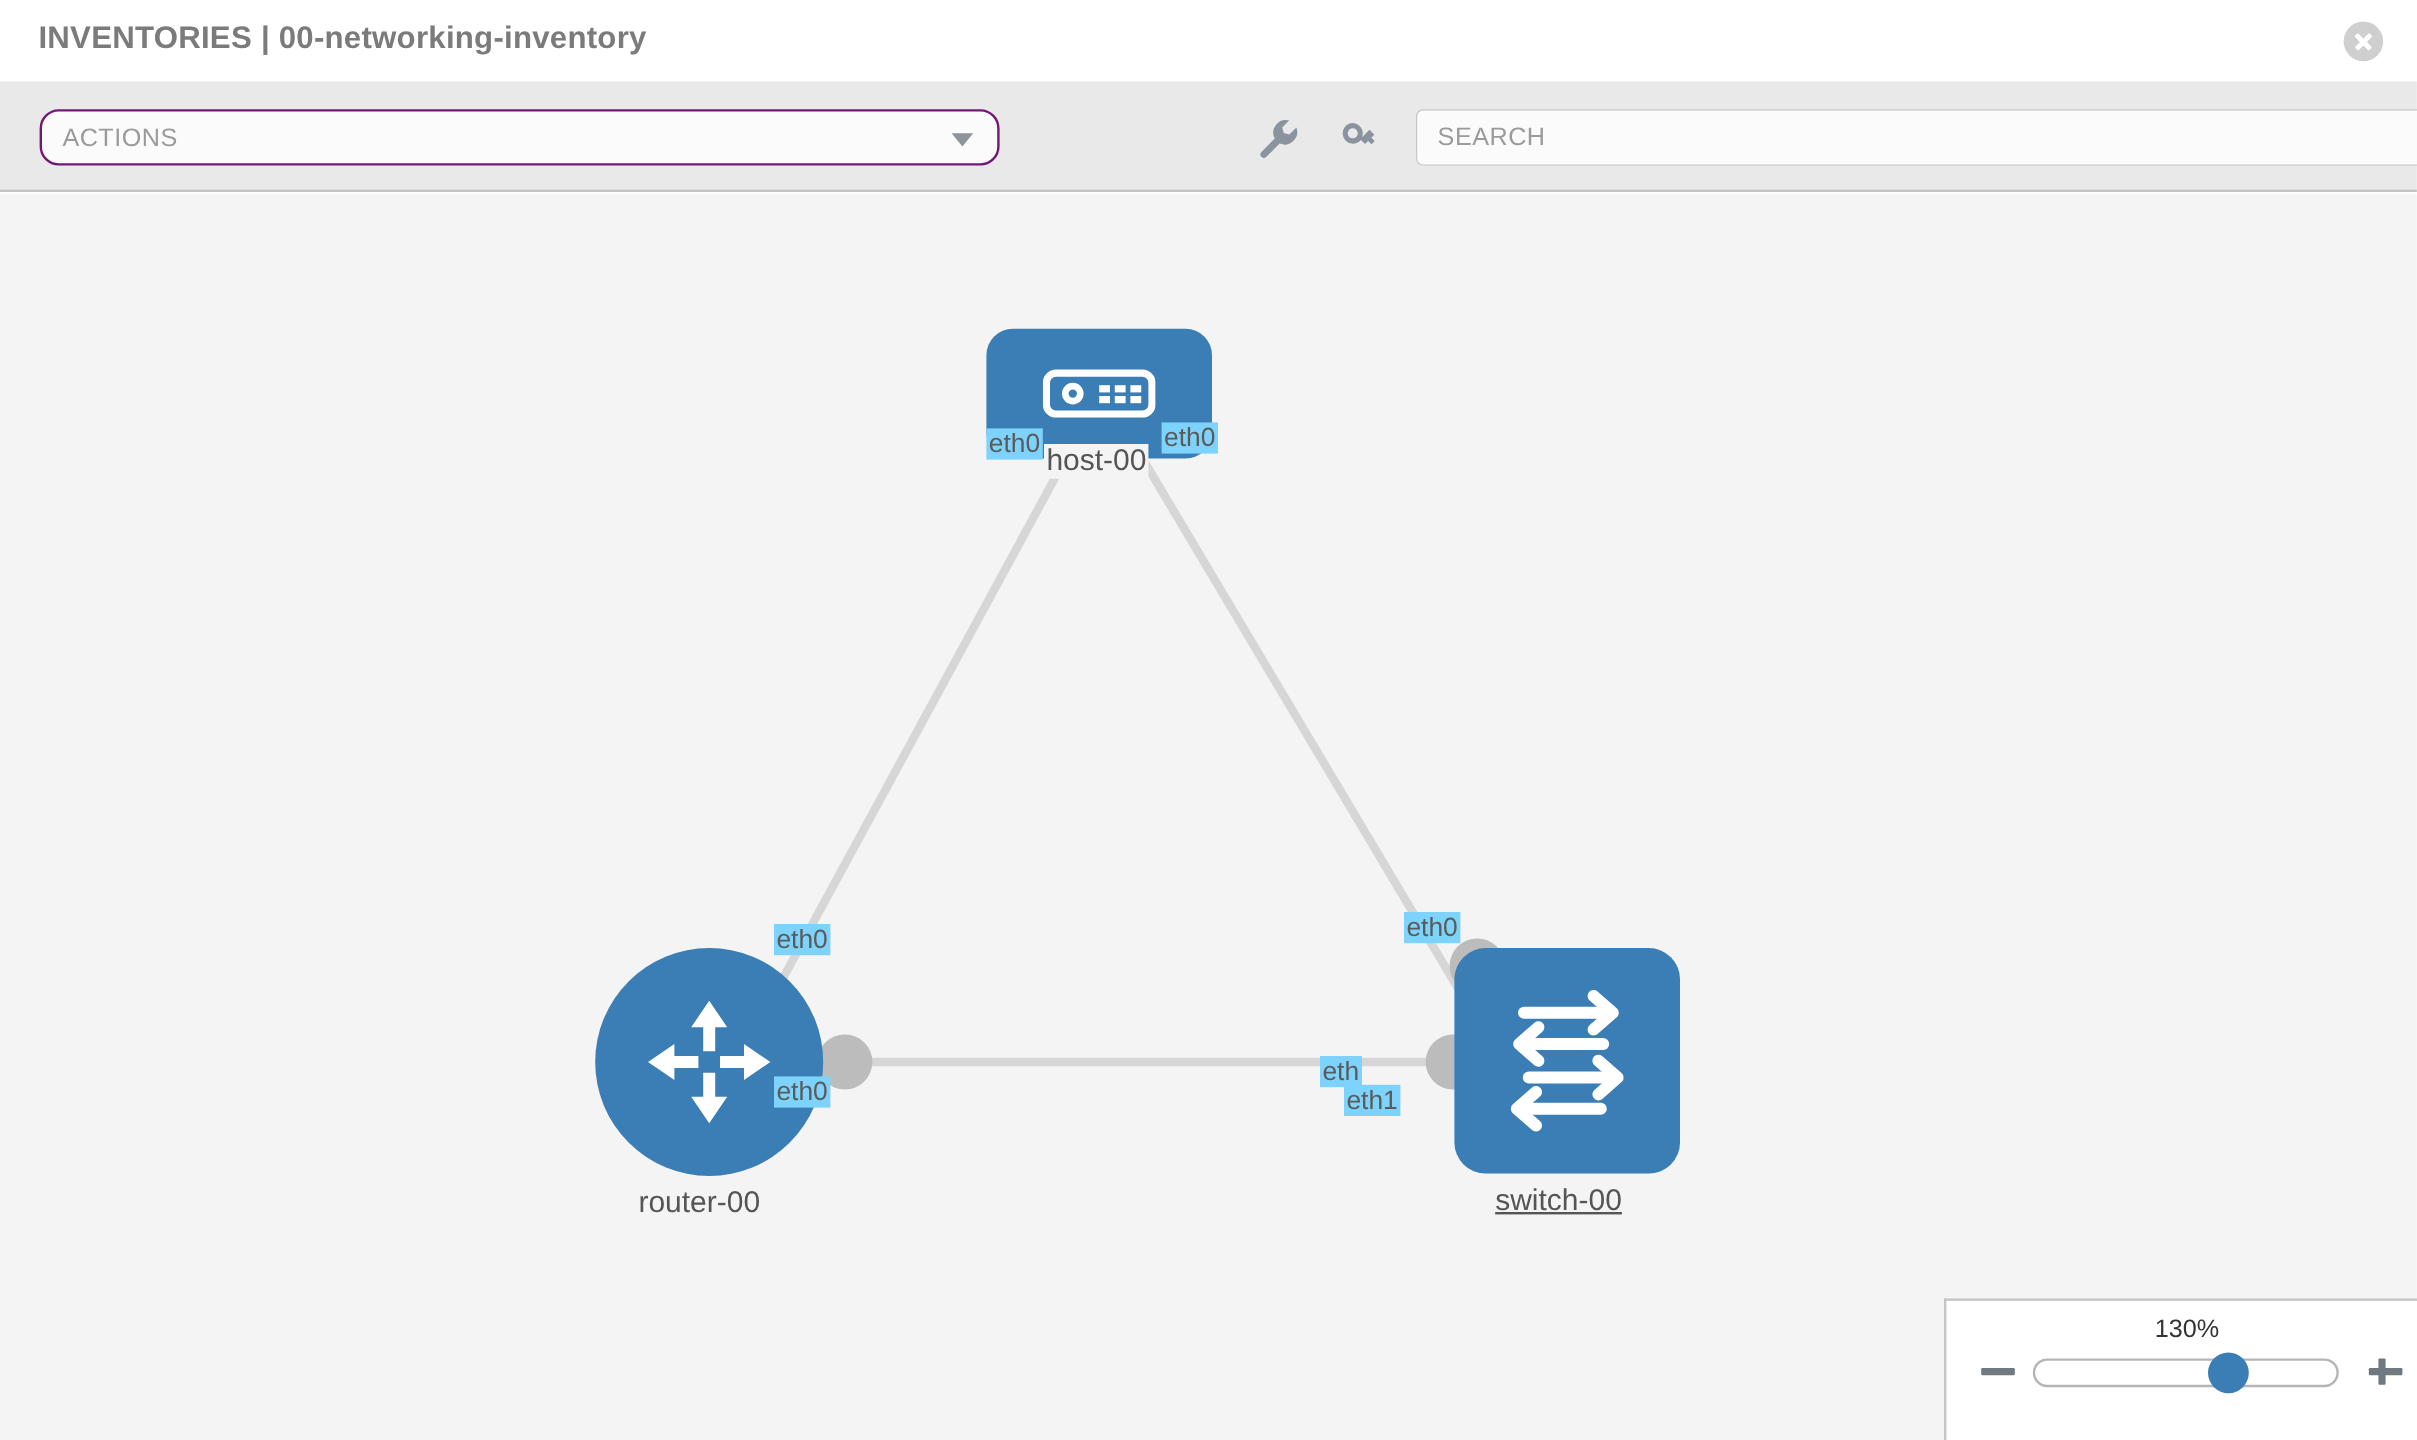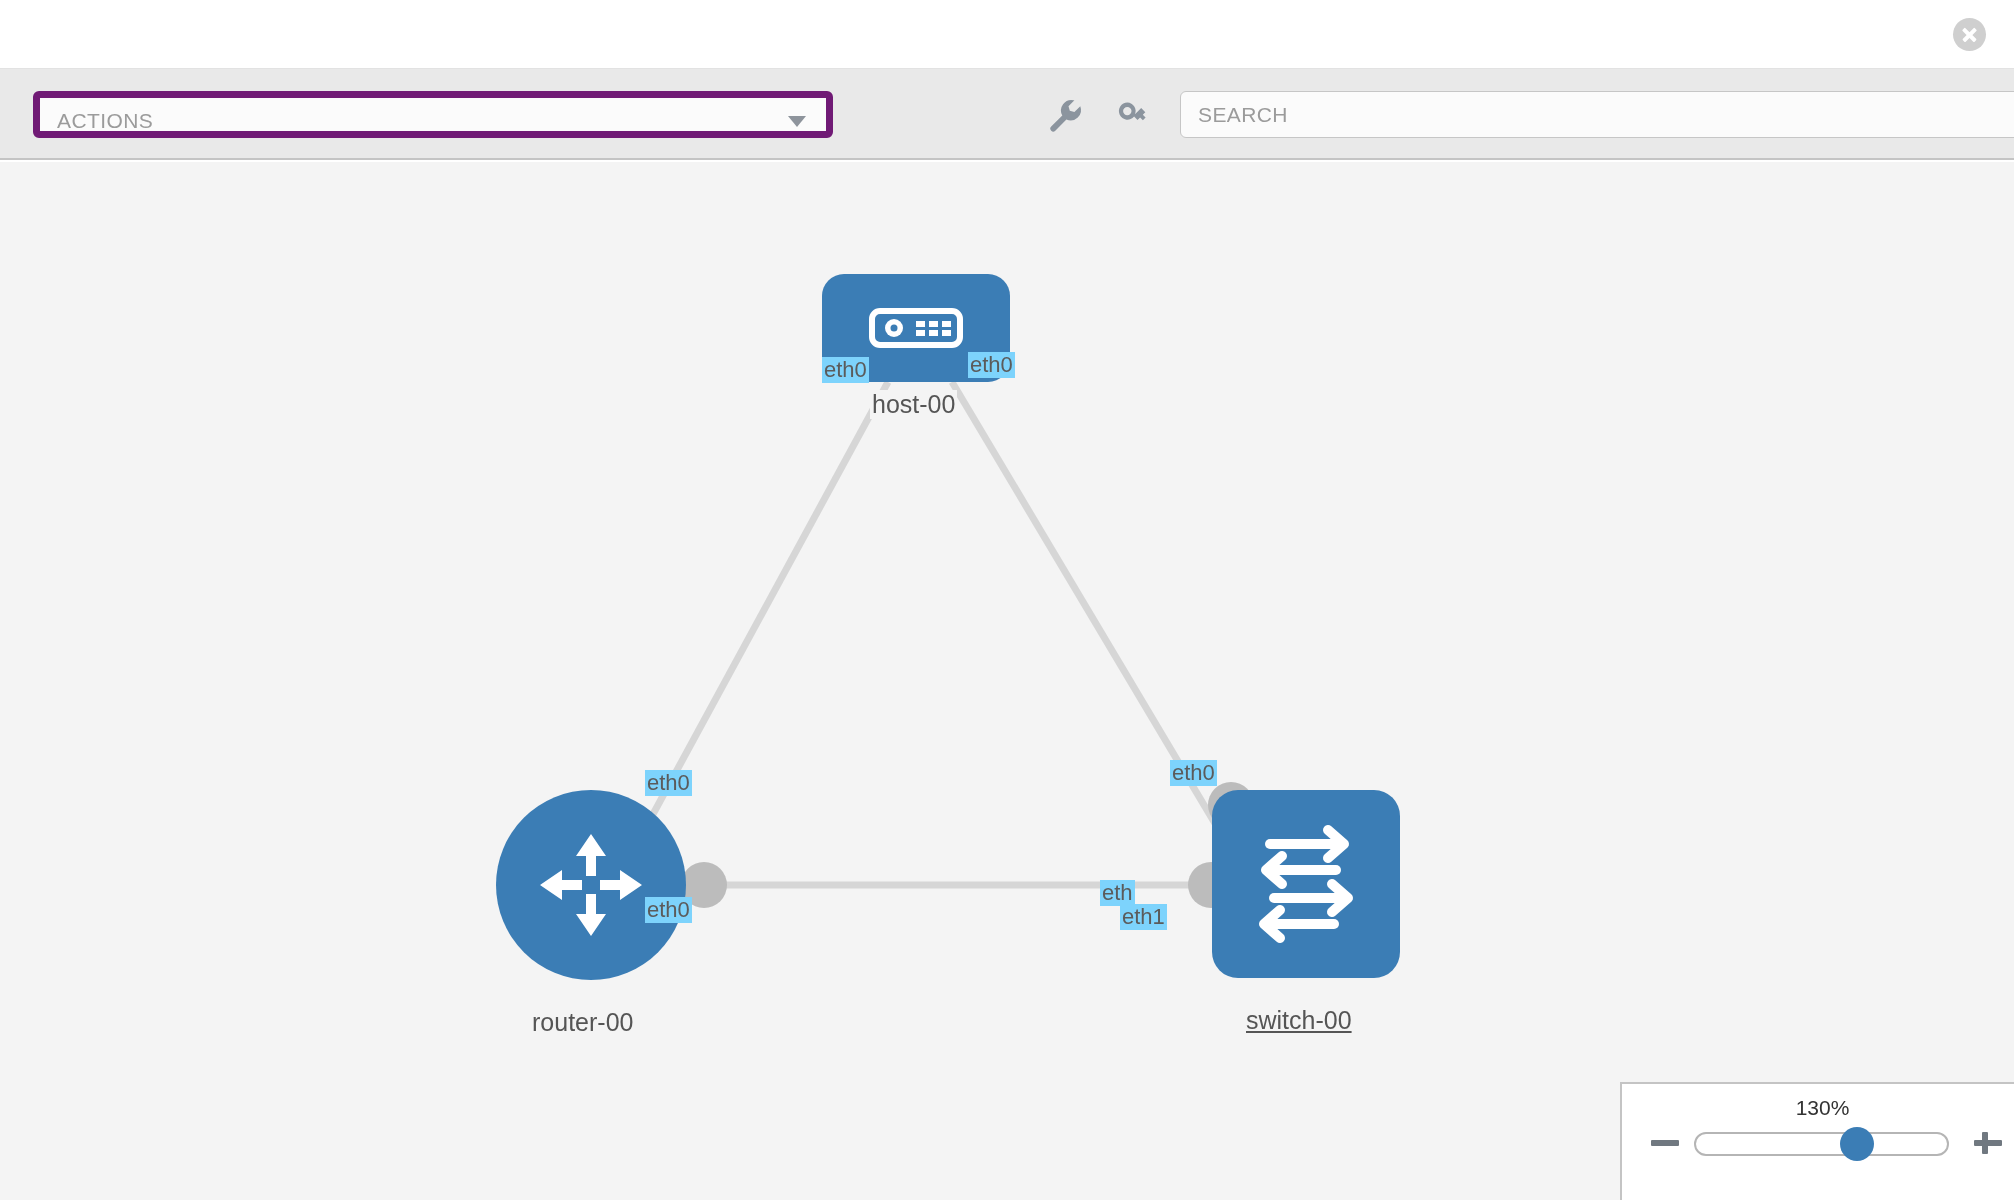--- a/index.html
+++ b/index.html
@@ -53,22 +53,22 @@
     left: 0; top: 69px;
     width: 2014px; height: 91px;
     background: #e9e9e9;
     border-bottom: 2px solid #c4c4c4;
   }
   .actions-select {
     position: absolute;
     left: 33px; top: 22px;
     width: 800px; height: 47px;
     background: #fbfbfb;
-    border: 7px solid #701a75;
-    border-radius: 6px;
+    border: 2px solid #701a75;
+    border-radius: 16px;
   }
   .actions-label {
     position: absolute;
     left: 17px; top: 11px;
     font-size: 21px;
     color: #9b9b9b;
     letter-spacing: 0.4px;
   }
   .caret {
     position: absolute;
@@ -129,21 +129,20 @@
     align-items: center;
     justify-content: center;
   }
   .node-label {
     position: absolute;
     font-size: 25px;
     color: #555555;
     background: #f4f4f4;
     white-space: nowrap;
     padding: 0 2px;
-    margin-top: 20px;
   }
 
   
   #node-host .node-shape {
     left: 0; top: 0;
     width: 188px; height: 108px;
     border-radius: 22px;
   }
   #node-host .node-label { left: 48px; top: 96px; }
 
@@ -234,20 +233,21 @@
     width: 34px; height: 34px;
     border-radius: 50%;
     background: #3b7db5;
     cursor: pointer;
   }
 </style>
 </head>
 <body>
 
 <div class="header">
+  <div class="header-title">INVENTORIES | 00-networking-inventory</div>
   <div class="close-btn"></div>
 </div>
 
 <div class="toolbar">
 
   <div class="actions-select">
     <span class="actions-label">ACTIONS</span>
     <span class="caret actions-caret"></span>
   </div>
 

